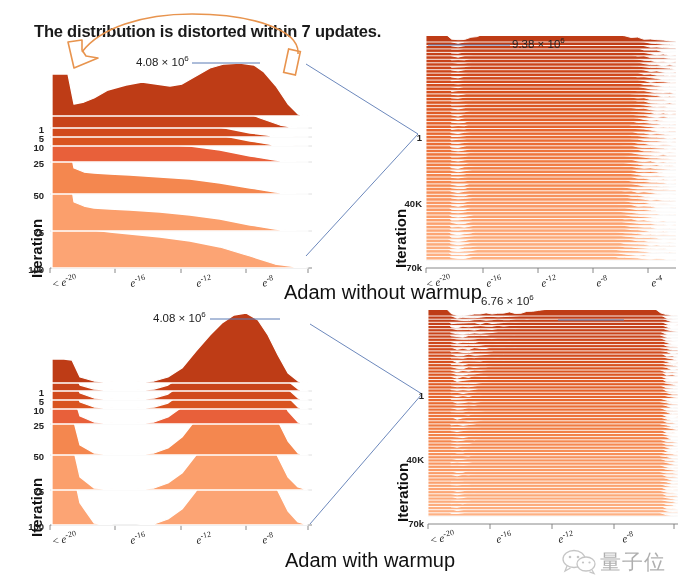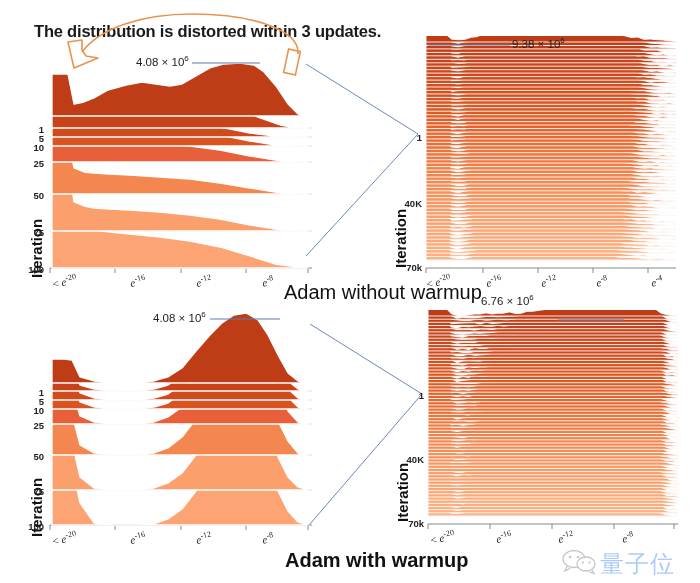--- a/index.html
+++ b/index.html
@@ -15,30 +15,30 @@
   .peaklab{position:absolute;font-size:11.5px;font-family:Liberation Sans, sans-serif;
            color:#222;white-space:nowrap;}
   .peaklab sup{font-size:8px;}
   .tick{position:absolute;font-size:9.5px;font-weight:700;color:#222;
         text-align:right;white-space:nowrap;}
   .xtick{position:absolute;font-size:11px;font-family:"Liberation Serif",serif;
          color:#222;white-space:nowrap;transform:rotate(-11deg);
          transform-origin:50% 50%;}
   .xtick sup{font-size:8px;}
   .wm{position:absolute;opacity:.42;}
-  .wm .cn{font-size:24px;color:#3b82f6;font-family:"DejaVu Sans",sans-serif;
+  .wm .cn{font-size:21px;color:#404040;font-family:"DejaVu Sans",sans-serif;
           letter-spacing:1px;}
   svg{display:block;overflow:visible;}
 </style>
 </head>
 <body>
 
 <div class="fig">
 
-  <div class="hdr">The distribution is distorted within 3 updates.</div>
+  <div class="hdr">The distribution is distorted within 7 updates.</div>
 
   <svg class="panel" style="left:52px;top:8px;" width="260" height="80" viewBox="0 0 260 80">
     <path d="M246 46 C 248 22, 200 6, 140 6 C 90 6, 48 20, 30 44" fill="none" stroke="#E8944E" stroke-width="1.6"></path>
     <path d="M250 28 L262 28 L262 52 L250 52 Z" fill="none" stroke="#E8944E" stroke-width="1.6" transform="translate(-16,14) rotate(12 256 40)"></path>
     <path d="M30 42 l 0 -10 l -14 2 l 6 26 l 24 -10 l -12 -2 z" fill="none" stroke="#E8944E" stroke-width="1.6" stroke-linejoin="round"></path>
   </svg>
 
   <div class="panel" style="left:0;top:46px;width:320px;height:250px;">
 
     <div class="axlabel" style="left:28px;top:232px;transform:rotate(-90deg);">Iteration</div>
@@ -529,21 +529,21 @@
     </div>
   </div>
 
   <div class="peaklab" style="left:481px;top:293px;">
     <span>6.76 × 10</span><sup>6</sup>
   </div>
   <svg class="panel" style="left:558px;top:316px;" width="68" height="8">
       <line x1="0" y1="4" x2="66" y2="4" stroke="#5B7BB4" stroke-width="1"></line>
     </svg>
 
-  <div class="caption" style="left:285px;top:549px;font-weight:bold;">Adam with warmup</div>
+  <div class="caption" style="left:285px;top:549px;">Adam with warmup</div>
 
   <div class="wm" style="left:600px;top:548px;">
     <svg width="34" height="24" viewBox="0 0 34 24" style="position:absolute;left:-38px;top:2px;">
       <ellipse cx="12" cy="9" rx="11" ry="8.5" fill="none" stroke="#777" stroke-width="1.3"></ellipse>
       <path d="M5 16 L3 21 L8.5 18" fill="none" stroke="#777" stroke-width="1.3"></path>
       <circle cx="8" cy="7" r="1.3" fill="#777"></circle>
         <circle cx="16" cy="7" r="1.3" fill="#777"></circle>
       <ellipse cx="24" cy="14" rx="9" ry="7" fill="#fff" stroke="#777" stroke-width="1.3"></ellipse>
       <path d="M30 20 L32 23.5 L27.5 21.8" fill="none" stroke="#777" stroke-width="1.3"></path>
       <circle cx="21" cy="12.5" r="1.1" fill="#777"></circle>

